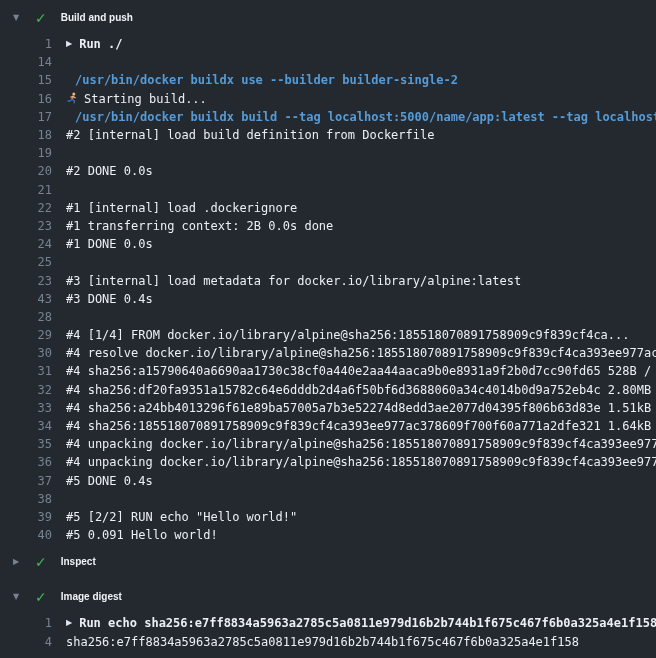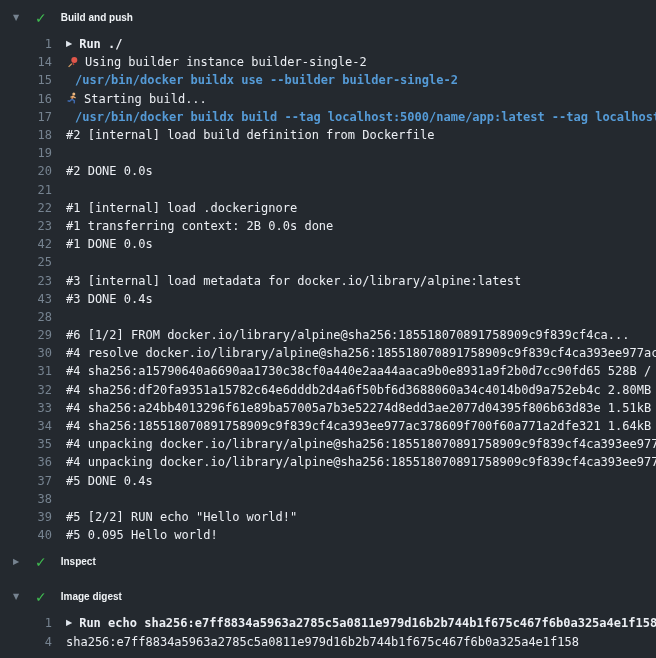--- a/index.html
+++ b/index.html
@@ -52,56 +52,52 @@
 <body>
 
 <div id="log-root">
     <div class="section-header">
       <span class="chev">▼</span>
       <span class="check">✓</span>
       <span class="sec-title">Build and push</span>
     </div>
     <div class="log-pane">
       <div class="log-line"><span class="ln">1</span><span class="lt run"><span class="play">▶</span><span class="txt">Run ./</span></span></div>
-      <div class="log-line"><span class="ln">14</span><span class="lt"><span class="micon"><svg width="13" height="13" viewBox="0 0 13 13">
-              <circle cx="8.3" cy="4" r="3" fill="#e0564a"></circle>
-              <path d="M6.2 6 L8.6 8.2 L7.1 9.2 Z" fill="#c43f33"></path>
-              <path d="M5.9 7.6 L2.6 10.9" stroke="#d9a066" stroke-width="1.2"></path>
-            </svg></span><span class="txt">Using builder instance builder-single-2</span></span></div>
+      <div class="log-line"><span class="ln">14</span></div>
       <div class="log-line"><span class="ln">15</span><span class="lt command"><span class="txt">/usr/bin/docker buildx use --builder builder-single-2</span></span></div>
       <div class="log-line"><span class="ln">16</span><span class="lt"><span class="micon"><svg width="12" height="13" viewBox="0 0 12 13">
               <circle cx="7.8" cy="2" r="1.5" fill="#edb87f"></circle>
               <path d="M7.4 3.6 L6 7.1" stroke="#e8853b" stroke-width="1.7"></path>
               <path d="M7.2 4.4 L9.6 6 M7 4.6 L4.5 5.2" stroke="#edb87f" stroke-width="1.2"></path>
               <path d="M6 7.1 L8.4 8.9 L8.2 11.4 M6 7.1 L3.6 9.2 L1.6 8.8" stroke="#3f6bb0" stroke-width="1.4" fill="none"></path>
             </svg></span><span class="txt">Starting build...</span></span></div>
       <div class="log-line"><span class="ln">17</span><span class="lt command"><span class="txt">/usr/bin/docker buildx build --tag localhost:5000/name/app:latest --tag localhost:50</span></span></div>
       <div class="log-line"><span class="ln">18</span><span class="lt"><span class="txt">#2 [internal] load build definition from Dockerfile</span></span></div>
       <div class="log-line"><span class="ln">19</span></div>
       <div class="log-line"><span class="ln">20</span><span class="lt"><span class="txt">#2 DONE 0.0s</span></span></div>
       <div class="log-line"><span class="ln">21</span><span class="lt"><span class="txt"></span></span></div>
       <div class="log-line"><span class="ln">22</span><span class="lt"><span class="txt">#1 [internal] load .dockerignore</span></span></div>
       <div class="log-line"><span class="ln">23</span><span class="lt"><span class="txt">#1 transferring context: 2B 0.0s done</span></span></div>
-      <div class="log-line"><span class="ln">42</span><span class="lt"><span class="txt">#1 DONE 0.0s</span></span></div>
+      <div class="log-line"><span class="ln">24</span><span class="lt"><span class="txt">#1 DONE 0.0s</span></span></div>
       <div class="log-line"><span class="ln">25</span><span class="lt"><span class="txt"></span></span></div>
       <div class="log-line"><span class="ln">23</span><span class="lt"><span class="txt">#3 [internal] load metadata for docker.io/library/alpine:latest</span></span></div>
       <div class="log-line"><span class="ln">43</span><span class="lt"><span class="txt">#3 DONE 0.4s</span></span></div>
       <div class="log-line"><span class="ln">28</span><span class="lt"><span class="txt"></span></span></div>
-      <div class="log-line"><span class="ln">29</span><span class="lt"><span class="txt">#6 [1/2] FROM docker.io/library/alpine@sha256:185518070891758909c9f839cf4ca...</span></span></div>
+      <div class="log-line"><span class="ln">29</span><span class="lt"><span class="txt">#4 [1/4] FROM docker.io/library/alpine@sha256:185518070891758909c9f839cf4ca...</span></span></div>
       <div class="log-line"><span class="ln">30</span><span class="lt"><span class="txt">#4 resolve docker.io/library/alpine@sha256:185518070891758909c9f839cf4ca393ee977ac3</span></span></div>
       <div class="log-line"><span class="ln">31</span><span class="lt"><span class="txt">#4 sha256:a15790640a6690aa1730c38cf0a440e2aa44aaca9b0e8931a9f2b0d7cc90fd65 528B / 5</span></span></div>
       <div class="log-line"><span class="ln">32</span><span class="lt"><span class="txt">#4 sha256:df20fa9351a15782c64e6dddb2d4a6f50bf6d3688060a34c4014b0d9a752eb4c 2.80MB /</span></span></div>
       <div class="log-line"><span class="ln">33</span><span class="lt"><span class="txt">#4 sha256:a24bb4013296f61e89ba57005a7b3e52274d8edd3ae2077d04395f806b63d83e 1.51kB /</span></span></div>
       <div class="log-line"><span class="ln">34</span><span class="lt"><span class="txt">#4 sha256:185518070891758909c9f839cf4ca393ee977ac378609f700f60a771a2dfe321 1.64kB /</span></span></div>
       <div class="log-line"><span class="ln">35</span><span class="lt"><span class="txt">#4 unpacking docker.io/library/alpine@sha256:185518070891758909c9f839cf4ca393ee977a</span></span></div>
       <div class="log-line"><span class="ln">36</span><span class="lt"><span class="txt">#4 unpacking docker.io/library/alpine@sha256:185518070891758909c9f839cf4ca393ee977a</span></span></div>
       <div class="log-line"><span class="ln">37</span><span class="lt"><span class="txt">#5 DONE 0.4s</span></span></div>
       <div class="log-line"><span class="ln">38</span><span class="lt"><span class="txt"></span></span></div>
       <div class="log-line"><span class="ln">39</span><span class="lt"><span class="txt">#5 [2/2] RUN echo "Hello world!"</span></span></div>
-      <div class="log-line"><span class="ln">40</span><span class="lt"><span class="txt">#5 0.095 Hello world!</span></span></div>
+      <div class="log-line"><span class="ln">40</span><span class="lt"><span class="txt">#5 0.091 Hello world!</span></span></div>
     </div>
     <div class="section-header">
       <span class="chev">▶</span>
       <span class="check">✓</span>
       <span class="sec-title">Inspect</span>
     </div>
     <div class="section-header">
       <span class="chev">▼</span>
       <span class="check">✓</span>
       <span class="sec-title">Image digest</span>

